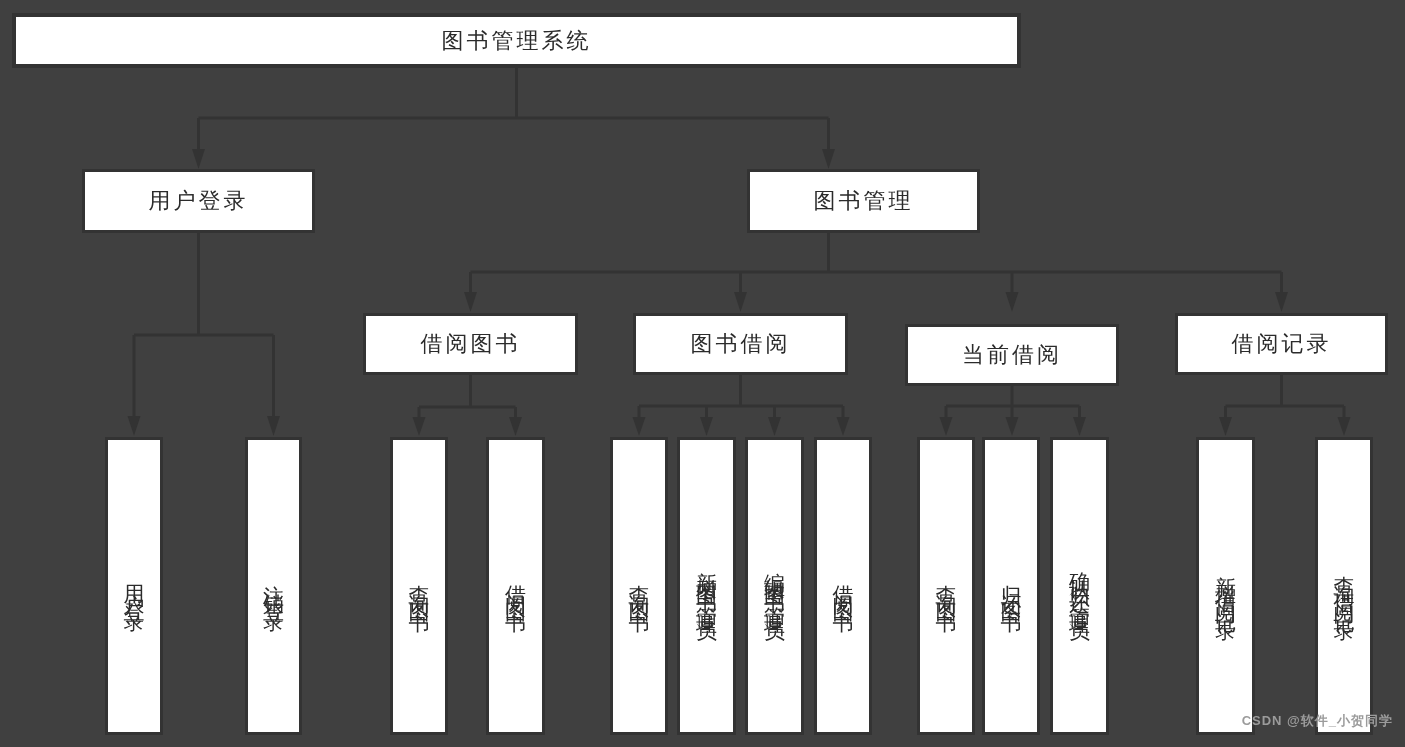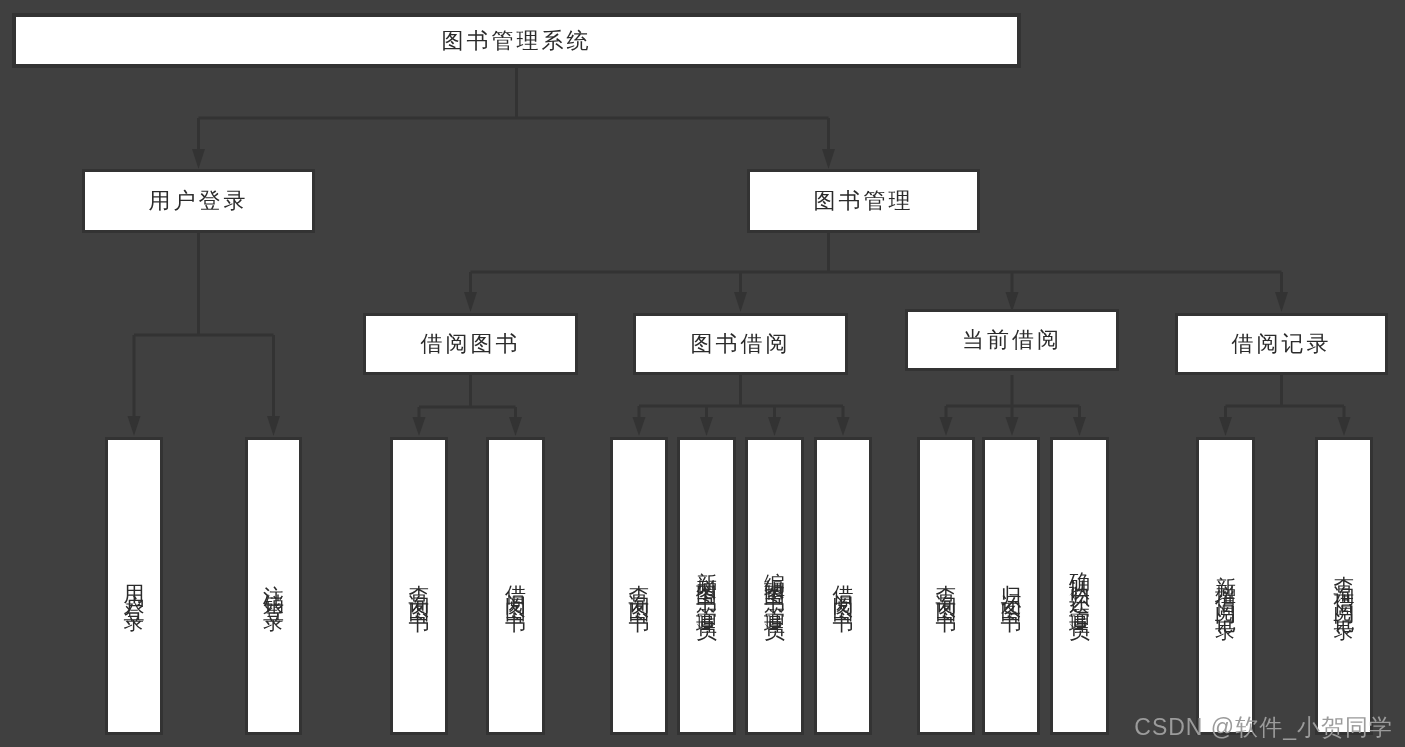--- a/index.html
+++ b/index.html
@@ -29,24 +29,25 @@
     background:#ffffff;
     display:flex;align-items:center;justify-content:center;
     writing-mode:vertical-rl;
     text-orientation:mixed;
     font-size:21px;letter-spacing:9px;color:#2b2b2b;
     z-index:2;
   }
   .watermark{
     position:absolute;
     top:712px;right:12px;
-    font-size:23px;letter-spacing:1px;
+    font-size:13px;letter-spacing:1px;
     color:#9b9b9b;
     z-index:3;
     white-space:nowrap;
+    font-weight:bold;
   }
 </style>
 </head>
 <body>
 
 <div id="canvas">
 
   <svg id="connectors" viewBox="0 0 1405 747" xmlns="http://www.w3.org/2000/svg">
     <path fill="none" stroke="#333333" stroke-width="3" d="
       M516.5 68 V118
@@ -115,21 +116,21 @@
   <div class="hnode" style="left:747px;top:169px;width:233px;height:64px;">
     <span>图书管理</span>
   </div>
 
   <div class="hnode" style="left:363px;top:313px;width:215px;height:62px;">
     <span>借阅图书</span>
   </div>
   <div class="hnode" style="left:633px;top:313px;width:215px;height:62px;">
     <span>图书借阅</span>
   </div>
-  <div class="hnode" style="left:905px;top:309px;width:214px;height:62px;">
+  <div class="hnode" style="left:905px;top:324px;width:214px;height:62px;">
     <span>当前借阅</span>
   </div>
   <div class="hnode" style="left:1175px;top:313px;width:213px;height:62px;align-items:center;">
     <span>借阅记录</span>
   </div>
 
   <div class="leaf" style="left:105px;width:58px;">
     <span>用户登录</span>
   </div>
   <div class="leaf" style="left:245px;width:57px;">

